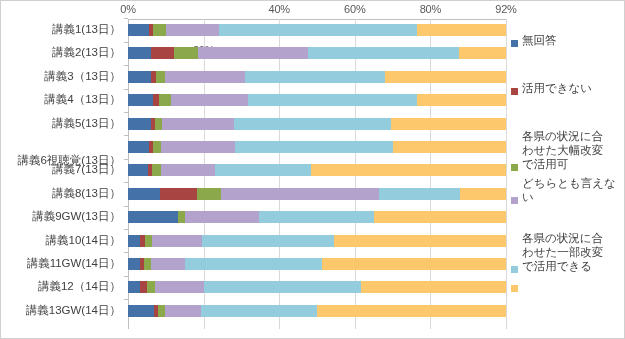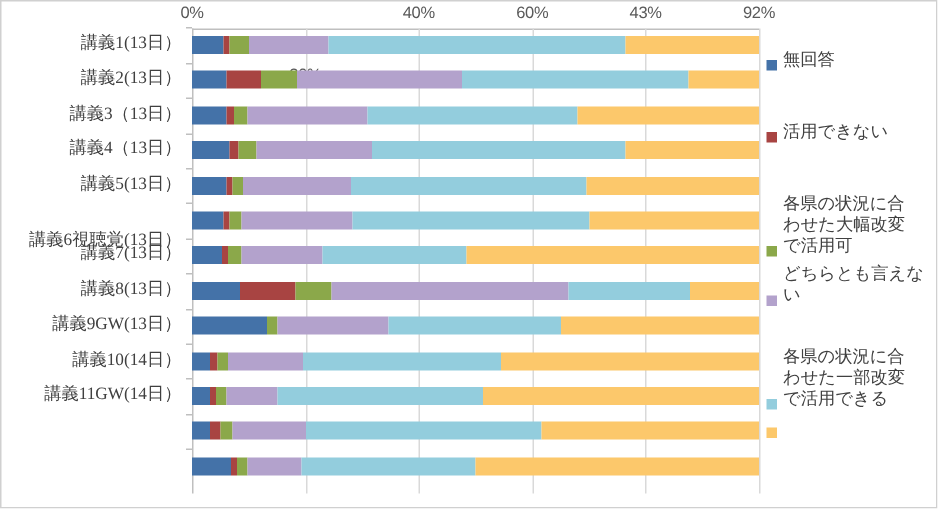--- a/index.html
+++ b/index.html
@@ -75,21 +75,20 @@
     height: 310px;
   }
   .cat-label {
     position: absolute;
     right: 7px;
     font-size: 11.5px;
     color: #404040;
     white-space: nowrap;
     text-align: right;
     line-height: 1;
-    font-family: Liberation Serif, serif;
   }
   .tickmark {
     position: absolute;
     right: 0;
     width: 4px;
     height: 1px;
     background: #bfbfbf;
   }
 
   
@@ -135,21 +134,21 @@
 </head>
 <body>
 
 <div id="chart-root">
 
   <div class="axis-labels">
       <div class="axis-tick-label" style="left: 127px;">0%</div>
       <div class="axis-tick-label" style="left: 202.6px; margin-top: 41px;">20%</div>
       <div class="axis-tick-label" style="left: 278.2px;">40%</div>
       <div class="axis-tick-label" style="left: 353.8px;">60%</div>
-      <div class="axis-tick-label" style="left: 429.4px;">43%</div>
+      <div class="axis-tick-label" style="left: 429.4px;">80%</div>
       <div class="axis-tick-label" style="left: 505px;">92%</div>
     </div>
 
   <div class="cat-labels">
       <div class="cat-label" style="top: 5px;">講義1(13日）</div>
       <div class="tickmark" style="top: -0.7px;"></div>
       <div class="cat-label" style="top: 28.4px;">講義2(13日）</div>
       <div class="tickmark" style="top: 22.7px;"></div>
       <div class="cat-label" style="top: 51.8px;">講義3（13日）</div>
       <div class="tickmark" style="top: 46.1px;"></div>
@@ -162,21 +161,23 @@
       <div class="cat-label" style="top: 145.4px;">講義7(13日）</div>
       <div class="tickmark" style="top: 139.7px;"></div>
       <div class="cat-label" style="top: 168.8px;">講義8(13日）</div>
       <div class="tickmark" style="top: 163.1px;"></div>
       <div class="cat-label" style="top: 192.2px;">講義9GW(13日）</div>
       <div class="tickmark" style="top: 186.5px;"></div>
       <div class="cat-label" style="top: 215.6px;">講義10(14日）</div>
       <div class="tickmark" style="top: 209.9px;"></div>
       <div class="cat-label" style="top: 239px;">講義11GW(14日）</div>
       <div class="tickmark" style="top: 233.3px;"></div>
+      <div class="cat-label" style="top: 262.4px;">講義12（14日）</div>
       <div class="tickmark" style="top: 256.7px;"></div>
+      <div class="cat-label" style="top: 285.8px;">講義13GW(14日）</div>
       <div class="tickmark" style="top: 280.1px;"></div>
     </div>
 
   <div class="plot">
     <div class="top-rule"></div>
     <div id="gridlines">
         <div class="gridline axis-line" style="left: 0px;"></div>
         <div class="gridline" style="left: 75.6px;"></div>
         <div class="gridline" style="left: 151.2px;"></div>
         <div class="gridline" style="left: 226.8px;"></div>

